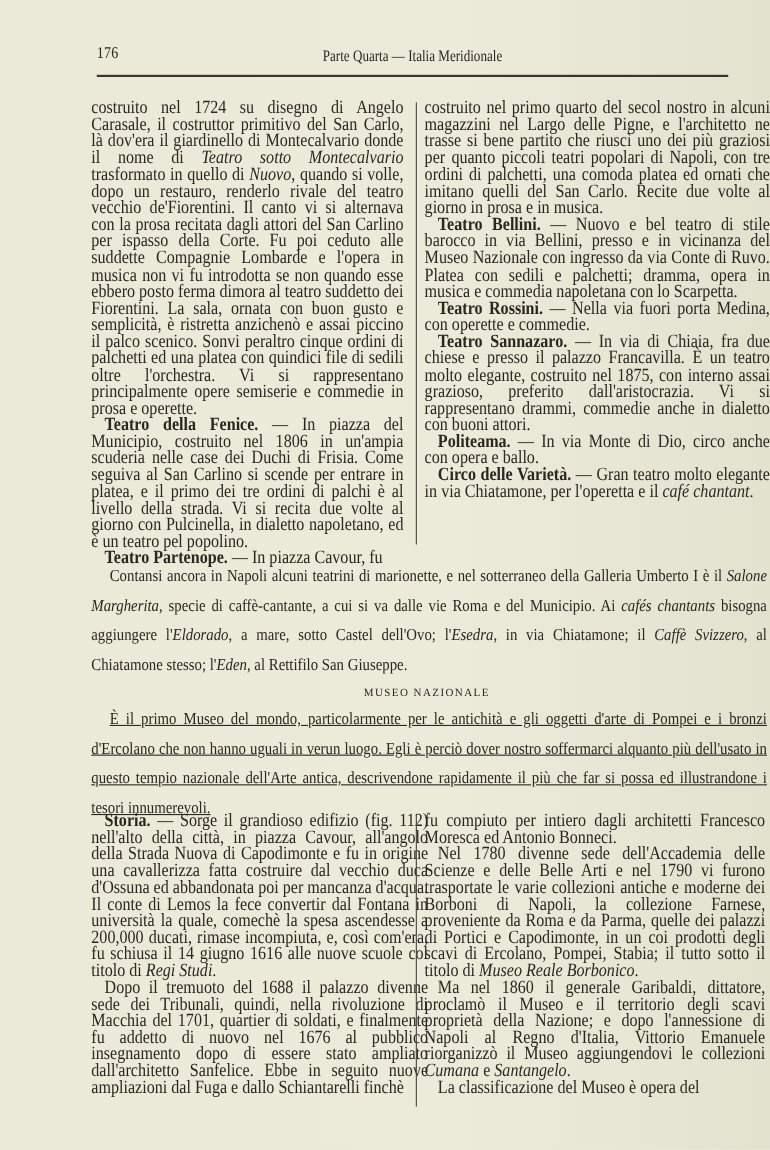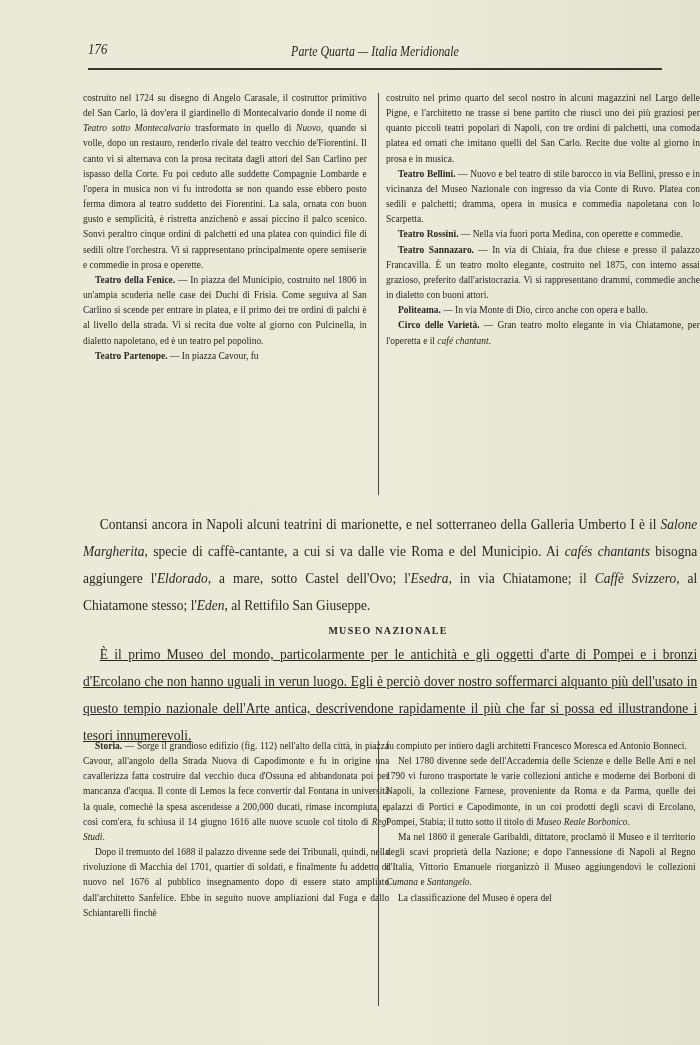--- a/index.html
+++ b/index.html
@@ -5,35 +5,35 @@
   html, body { margin:0; padding:0; }
   body {
     width:700px; height:1045px; overflow:hidden;
     background:#eae8d6;
     font-family:"Liberation Serif", "DejaVu Serif", serif;
     color:#2a2622;
     position:relative;
   }
   .page { position:absolute; left:0; top:0; width:700px; height:1045px;
     background:linear-gradient(90deg,#ebe9d7 0%,#ecead9 60%,#e3e2cf 100%); }
-  .header { position:absolute; left:88px; top:41px; width:574px; height:22px;font-style:italic; }
+  .header { position:absolute; left:88px; top:41px; width:574px; height:22px; }
   .pagenum { position:absolute; left:0; top:0; font-size:15px; letter-spacing:0.2px; transform:scaleX(0.85); transform-origin:left top; }
   .running { position:absolute; left:0; width:574px; top:2px; text-align:center; font-size:14.5px; transform:scaleX(0.82); transform-origin:center top; }
   .rule { position:absolute; left:88px; top:68px; width:574px; height:2px; background:#3a3530; }
-  .col { position:absolute; font-size:11px; line-height:15.15px; text-align:justify; }
+  .col { position:absolute; font-size:17px; line-height:15.15px; text-align:justify; }
   .col p { margin:0; }
   .col p.ind { text-indent:14px; }
   .narrow { transform:scaleX(0.86); transform-origin:left top; }
   .colL1 { left:83px; top:90px; width:330px; }
   .colR1 { left:386px; top:90px; width:365px; }
   .vdiv { position:absolute; width:1px; background:#4a4540; }
   .full { position:absolute; left:83px; width:614px; font-size:15.3px; line-height:27px; text-align:justify; }
   .full p { margin:0; text-indent:19px; }
   .full .wide { transform:scaleX(0.88); transform-origin:left top; width:698px; }
-  .sechead { position:absolute; left:0; width:700px; top:625px; text-align:center; font-size:10px; letter-spacing:1.3px; font-weight:bold; }
+  .sechead { position:absolute; left:0; width:700px; top:625px; text-align:center; font-size:10px; letter-spacing:1.3px; font-weight:normal; }
   .sechead span { display:inline-block; transform:translateX(38px); }
   .colL2 { left:83px; top:738px; width:356px; }
   .colR2 { left:386px; top:738px; width:360px; }
   b.run { font-weight:bold; }
   i { font-style:italic; }
 </style>
 </head>
 <body>
 
 <div class="page">

